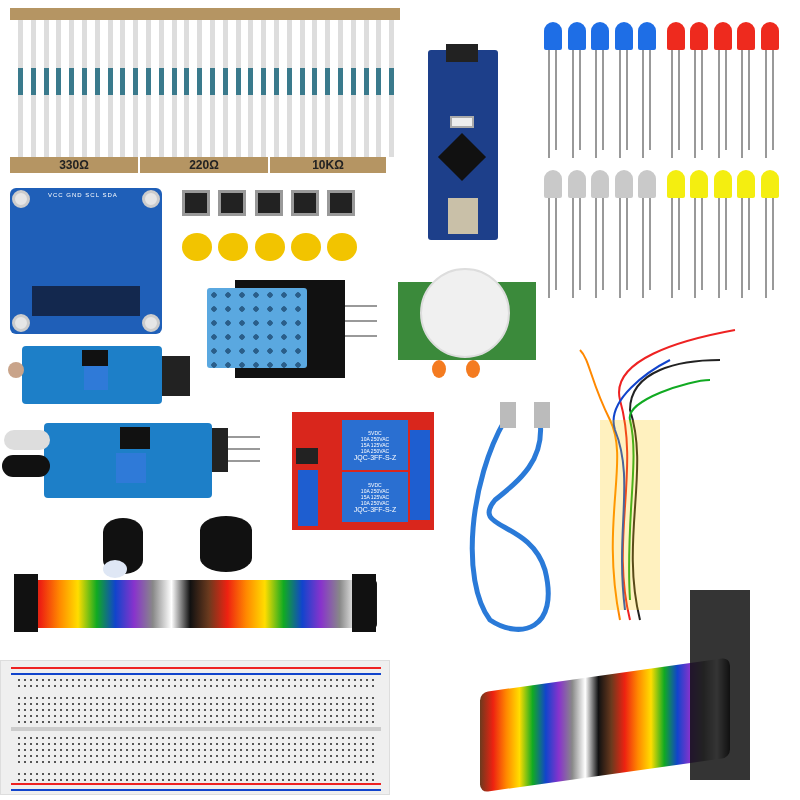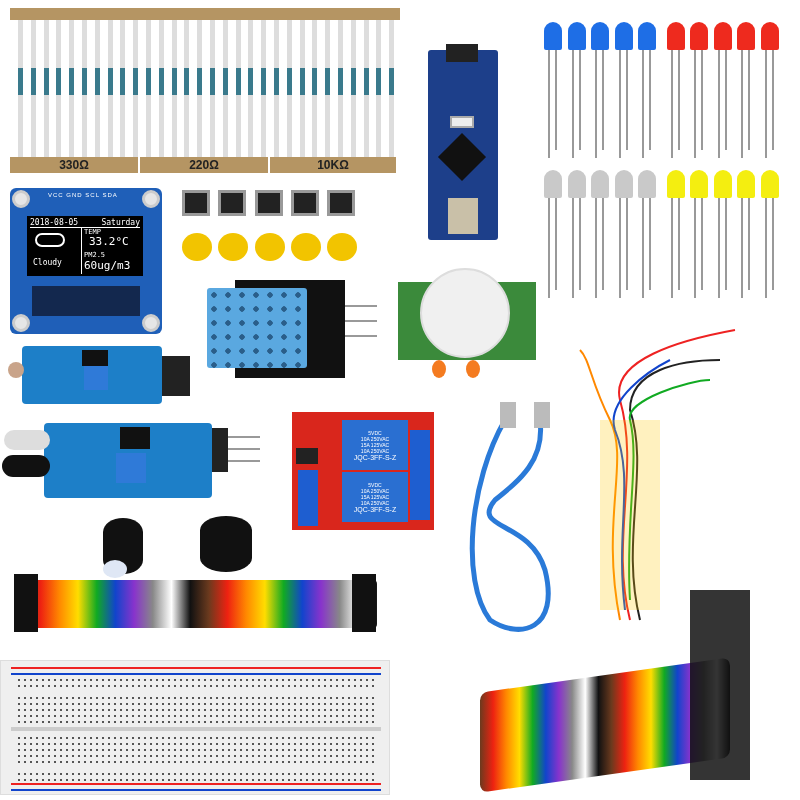--- a/index.html
+++ b/index.html
@@ -78,49 +78,36 @@
         <div class="res-body" style="left: 312.4px;"></div>
         <div class="res-body" style="left: 325.2px;"></div>
         <div class="res-body" style="left: 338px;"></div>
         <div class="res-body" style="left: 350.8px;"></div>
         <div class="res-body" style="left: 363.6px;"></div>
         <div class="res-body" style="left: 376.4px;"></div>
         <div class="res-body" style="left: 389.2px;"></div>
       </div>
     <div class="res-strip bottom" style="left:10px;width:128px">330Ω</div>
     <div class="res-strip bottom" style="left:140px;width:128px">220Ω</div>
-    <div class="res-strip bottom" style="left:270px;width:126px">10KΩ</div>
+    <div class="res-strip bottom" style="left:270px;width:116px">10KΩ</div>
   </div>
 
   <div class="abs nano">
     <div class="nano-hdr"></div>
     <div class="nano-btn"></div>
     <div class="nano-chip"></div>
     <div class="nano-usb"></div>
   </div>
 
   <div class="abs oled">
     <div class="oled-hole" style="left:2px;top:2px"></div>
     <div class="oled-hole" style="right:2px;top:2px"></div>
     <div class="oled-hole" style="left:2px;bottom:2px"></div>
     <div class="oled-hole" style="right:2px;bottom:2px"></div>
     <div class="oled-pins">VCC GND SCL SDA</div>
-    <div class="oled-screen">
-      <div style="position:absolute;left:3px;top:2px;font-size:8px;border-bottom:1px solid #fff;width:110px;display:flex;justify-content:space-between">
-        <span>2018-08-05</span>
-        <span>Saturday</span>
-      </div>
-      <div style="position:absolute;left:8px;top:17px;width:30px;height:14px;border:2px solid #fff;border-radius:8px"></div>
-      <div style="position:absolute;left:6px;top:42px;font-size:8px">Cloudy</div>
-      <div style="position:absolute;left:54px;top:12px;height:46px;border-left:1px solid #fff"></div>
-      <div style="position:absolute;left:57px;top:12px;font-size:7px">TEMP</div>
-      <div style="position:absolute;left:62px;top:19px;font-size:11px">33.2°C</div>
-      <div style="position:absolute;left:57px;top:35px;font-size:7px">PM2.5</div>
-      <div style="position:absolute;left:57px;top:43px;font-size:11px">60ug/m3</div>
-    </div>
     <div class="oled-ribbon"></div>
   </div>
 
   <div>
     <div class="tact" style="left:182px"></div>
     <div class="tact" style="left:218px"></div>
     <div class="tact" style="left:255px"></div>
     <div class="tact" style="left:291px"></div>
     <div class="tact" style="left:327px"></div>
   </div>

